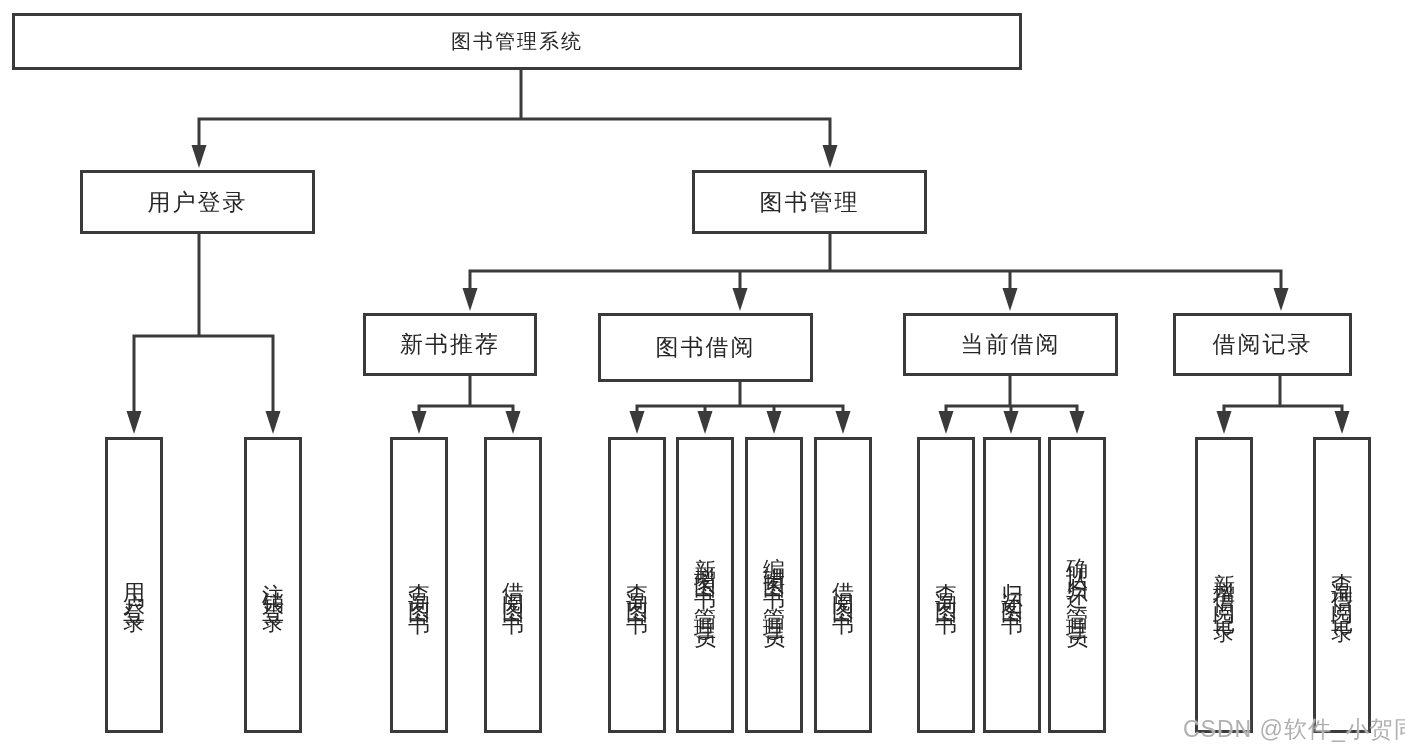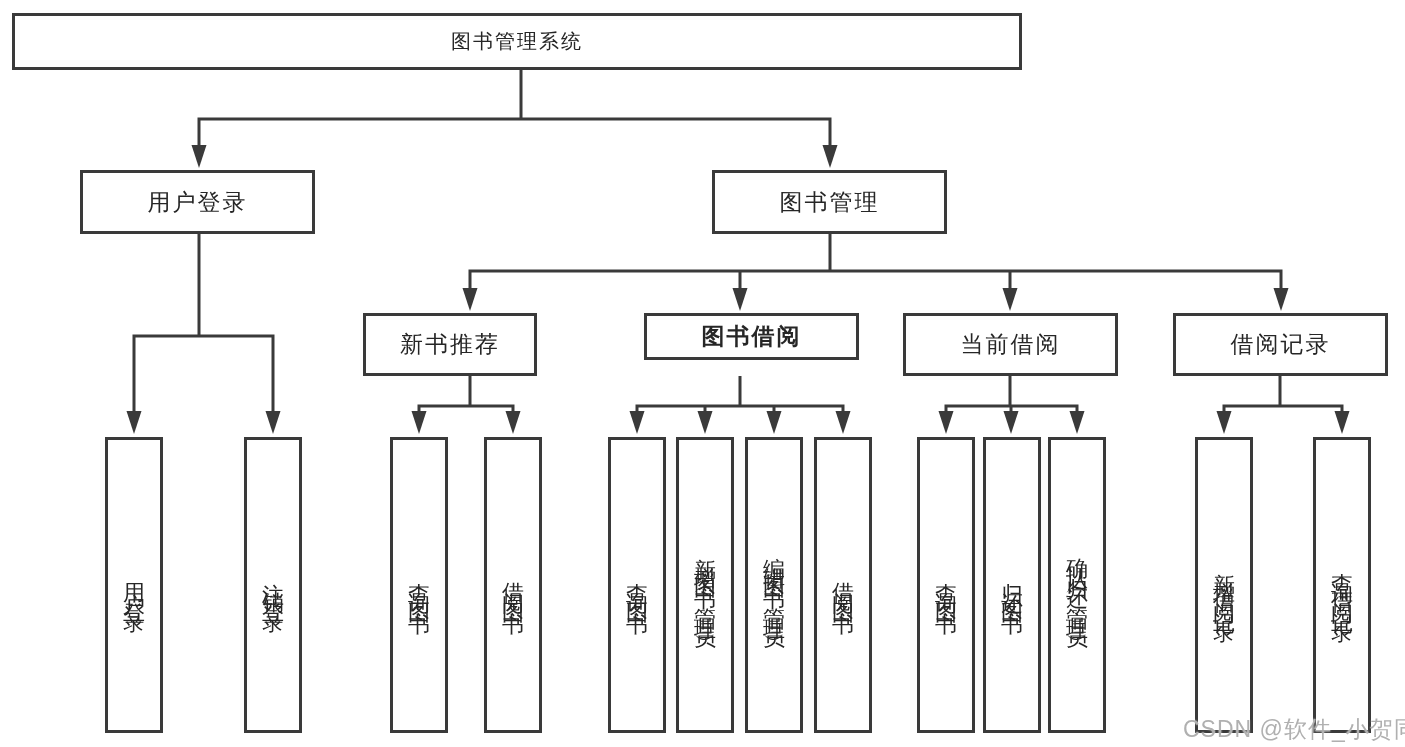--- a/index.html
+++ b/index.html
@@ -89,26 +89,26 @@
       <polygon points="1003.5,411 1018.5,411 1011,434"></polygon>
       <polygon points="1069.5,411 1084.5,411 1077,434"></polygon>
       <polygon points="1216.5,411 1231.5,411 1224,434"></polygon>
       <polygon points="1334.5,411 1349.5,411 1342,434"></polygon>
     </g>
   </svg>
 
   <div class="node h root">图书管理系统</div>
 
   <div class="node h" style="left:80px; top:170px; width:235px; height:64px;">用户登录</div>
-  <div class="node h" style="left:712px; top:170px; width:235px; height:64px;">图书管理</div>
+  <div class="node h" style="left:692px; top:170px; width:235px; height:64px;">图书管理</div>
 
   <div class="node h" style="left:363px; top:313px; width:174px; height:63px;">新书推荐</div>
-  <div class="node h" style="left:644px; top:313px; width:215px; height:47px;font-weight:bold;">图书借阅</div>
+  <div class="node h" style="left:598px; top:313px; width:215px; height:69px;">图书借阅</div>
   <div class="node h" style="left:903px; top:313px; width:215px; height:63px;">当前借阅</div>
-  <div class="node h" style="left:1173px; top:313px; width:215px; height:63px;">借阅记录</div>
+  <div class="node h" style="left:1173px; top:313px; width:179px; height:63px;">借阅记录</div>
 
   <div class="node v" style="left:105px;">用户登录</div>
   <div class="node v" style="left:244px;">注销登录</div>
 
   <div class="node v" style="left:390px;">查询图书</div>
   <div class="node v" style="left:484px;">借阅图书</div>
 
   <div class="node v" style="left:608px;">查询图书</div>
   <div class="node v" style="left:676px;">新增图书（管理员）</div>
   <div class="node v" style="left:745px;">编辑图书（管理员）</div>

